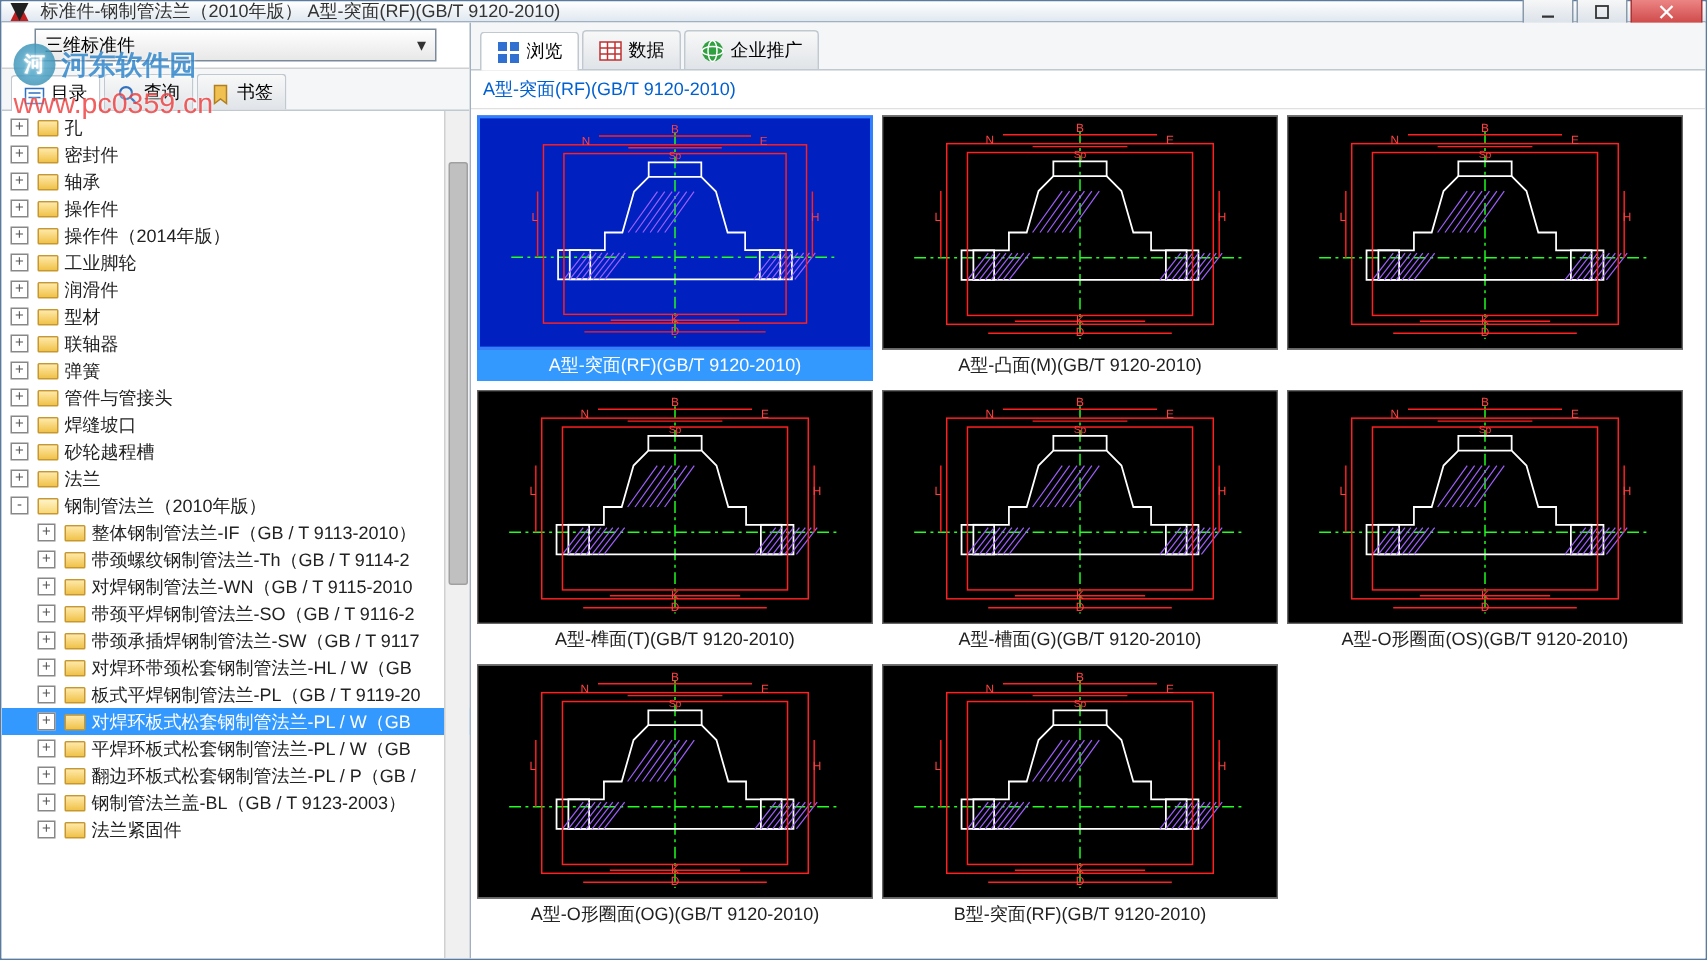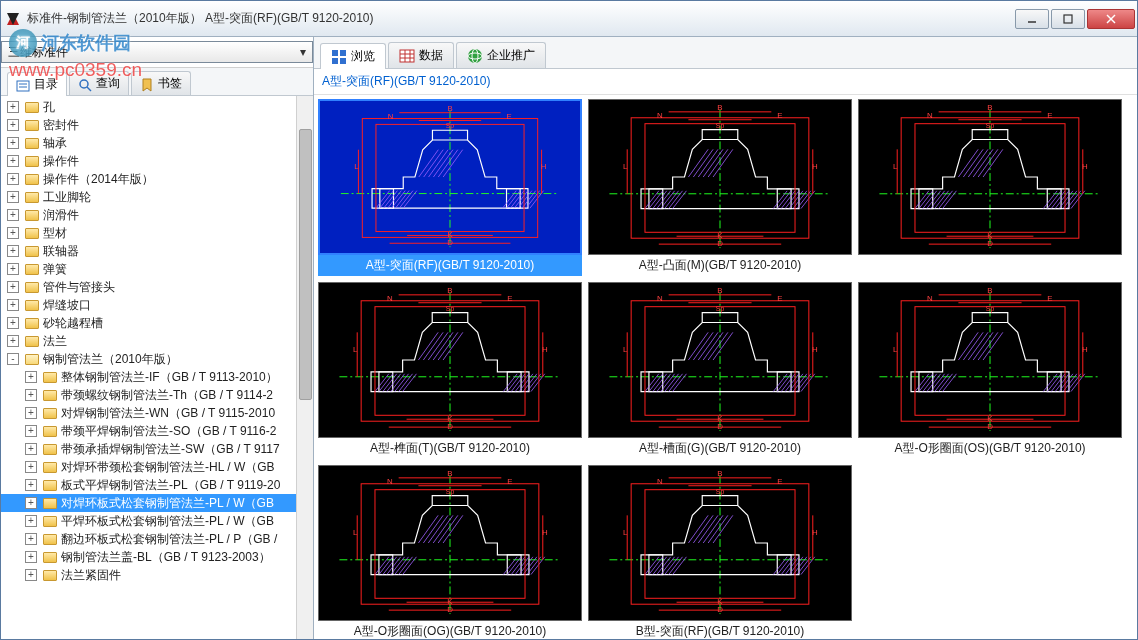--- a/index.html
+++ b/index.html
@@ -1,31 +1,31 @@
 <!DOCTYPE html>
 <html><head>
   <meta charset="utf-8">
   <style>
     * { margin: 0; padding: 0; box-sizing: border-box; }
     body { font-family: "Microsoft YaHei", SimSun, sans-serif; font-size: 12px; background: #f0f0f0; overflow: hidden; }
     
     .window { width: 1138px; height: 640px; background: #fff; border: 1px solid #5a7aa0; display: flex; flex-direction: column; position: relative; }
     
-    .titlebar { height: 36px; background: linear-gradient(to bottom, #ffffff, #e0e8f0); display: flex; align-items: center; padding: 0 4px; border-bottom: 1px solid #a0b0c0; }
+    .titlebar { height: 14px; background: linear-gradient(to bottom, #ffffff, #e0e8f0); display: flex; align-items: center; padding: 0 4px; border-bottom: 1px solid #a0b0c0; }
     .titlebar .app-icon { width: 16px; height: 16px; margin-right: 6px; }
     .titlebar .title { flex: 1; color: #333; font-size: 12px; }
     .win-controls { display: flex; gap: 2px; margin-right: -2px; }
     .win-btn { width: 34px; height: 20px; border: 1px solid #8899aa; display: flex; align-items: center; justify-content: center; font-size: 11px; cursor: pointer; background: linear-gradient(to bottom,#f8f8f8,#d8e0e8); border-radius: 2px;}
     .win-btn.close { background: linear-gradient(to bottom,#e88,#c44); color: #fff; border-color:#a33; width: 48px;}
     .win-btn svg { width: 10px; height: 10px; }
     
     .body-area { flex: 1; display: flex; overflow: hidden; }
     
     .sidebar { width: 313px; background: #fff; border-right: 1px solid #a0b0c0; display: flex; flex-direction: column; overflow: hidden; }
-    .sidebar-top { padding: 4px 0; border-bottom: 1px solid #d0d0d0; }
+    .sidebar-top { padding: 4px 22px; border-bottom: 1px solid #d0d0d0; }
     .sidebar-combo { width: 100%; height: 22px; border: 1px solid #7a8a9a; background: linear-gradient(to bottom,#fff,#e8e8e8); display: flex; align-items: center; padding: 0 6px; font-size: 12px; position: relative; }
     .sidebar-combo::after { content: "▾"; position: absolute; right: 6px; color: #333; }
     
     .sidebar-tabs { display: flex; gap: 2px; padding: 3px 6px 0 6px; border-bottom: 1px solid #c0c8d0; background: #f4f6f8; }
     .sb-tab { display: flex; align-items: flex-end; gap: 4px; padding: 3px 8px; border: 1px solid #c0c8d0; border-bottom: none; background: linear-gradient(to bottom,#f8f8f8,#e0e4e8); border-radius: 3px 3px 0 0; cursor: pointer; font-size: 12px; }
     .sb-tab.active { background: #fff; position: relative; top: 1px; }
     .sb-tab-ico { width: 14px; height: 14px; display: inline-block; }
     
     .tree { flex: 1; overflow-y: auto; overflow-x: hidden; padding: 2px 0; position: relative; }
     .tree-row { display: flex; align-items: center; height: 18px; padding-left: 6px; white-space: nowrap; cursor: pointer; font-size: 12px; color: #222; }

